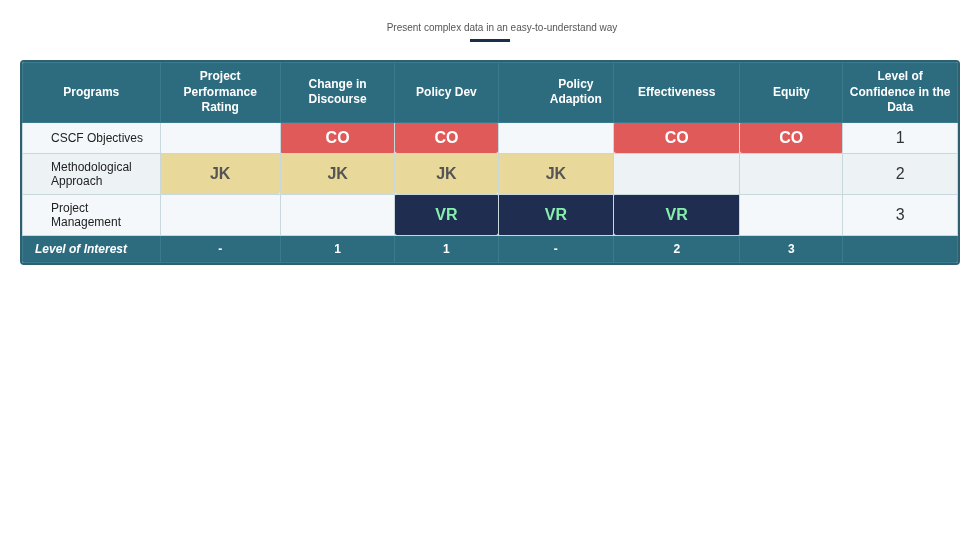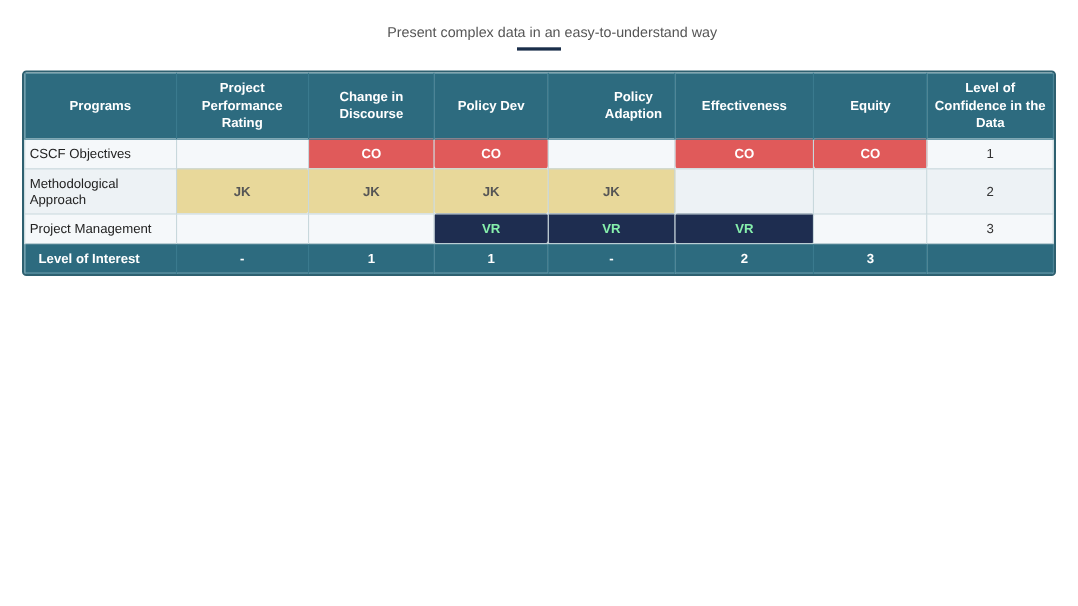--- a/index.html
+++ b/index.html
@@ -20,21 +20,21 @@
       width: 100%;
     }
     .page-title {
       font-size: 36px;
       font-weight: 900;
       color: #1a2e4a;
       font-style: italic;
       letter-spacing: 0.5px;
     }
     .page-subtitle {
-      font-size: 13px;
+      font-size: 10px;
       color: #555;
       margin-top: 4px;
       padding-left: 24px;
     }
     .divider {
       width: 40px;
       height: 3px;
       background: #1a2e4a;
       margin: 6px auto 10px auto;
     }
@@ -46,21 +46,21 @@
     }
     table {
       width: 100%;
       border-collapse: collapse;
     }
     th, td {
       text-align: center;
       vertical-align: middle;
       padding: 6px 4px;
       border: 1px solid #c8d8dc;
-      font-size: 12px;
+      font-size: 16px;
     }
     thead tr {
       background: #2d6b7f;
       color: #ffffff;
     }
     thead th {
       font-weight: 700;
       font-size: 12px;
       line-height: 1.3;
       border: 1px solid #3a7a8e;
@@ -69,39 +69,40 @@
       background: #f5f8fa;
     }
     tbody tr:nth-child(even) {
       background: #edf2f5;
     }
     tbody td {
       color: #333;
     }
     tbody td:first-child {
       text-align: left;
-      padding-left: 4px;
+      padding-left: 28px;
       font-size: 12px;
       font-weight: 500;
       color: #222;
     }
     tfoot tr {
       background: #2d6b7f;
       color: #ffffff;
     }
     tfoot td {
       font-weight: 700;
       font-size: 12px;
       color: #ffffff;
       border: 1px solid #3a7a8e;
     }
     tfoot td:first-child {
       text-align: left;
       padding-left: 12px;
       color: #ffffff;
+      font-style: italic;
     }
     .cell-red {
       background: #e05a5a;
       color: #ffffff;
       font-weight: 700;
       border-radius: 2px;
     }
     .cell-navy {
       background: #1e2d50;
       color: #86efac;

